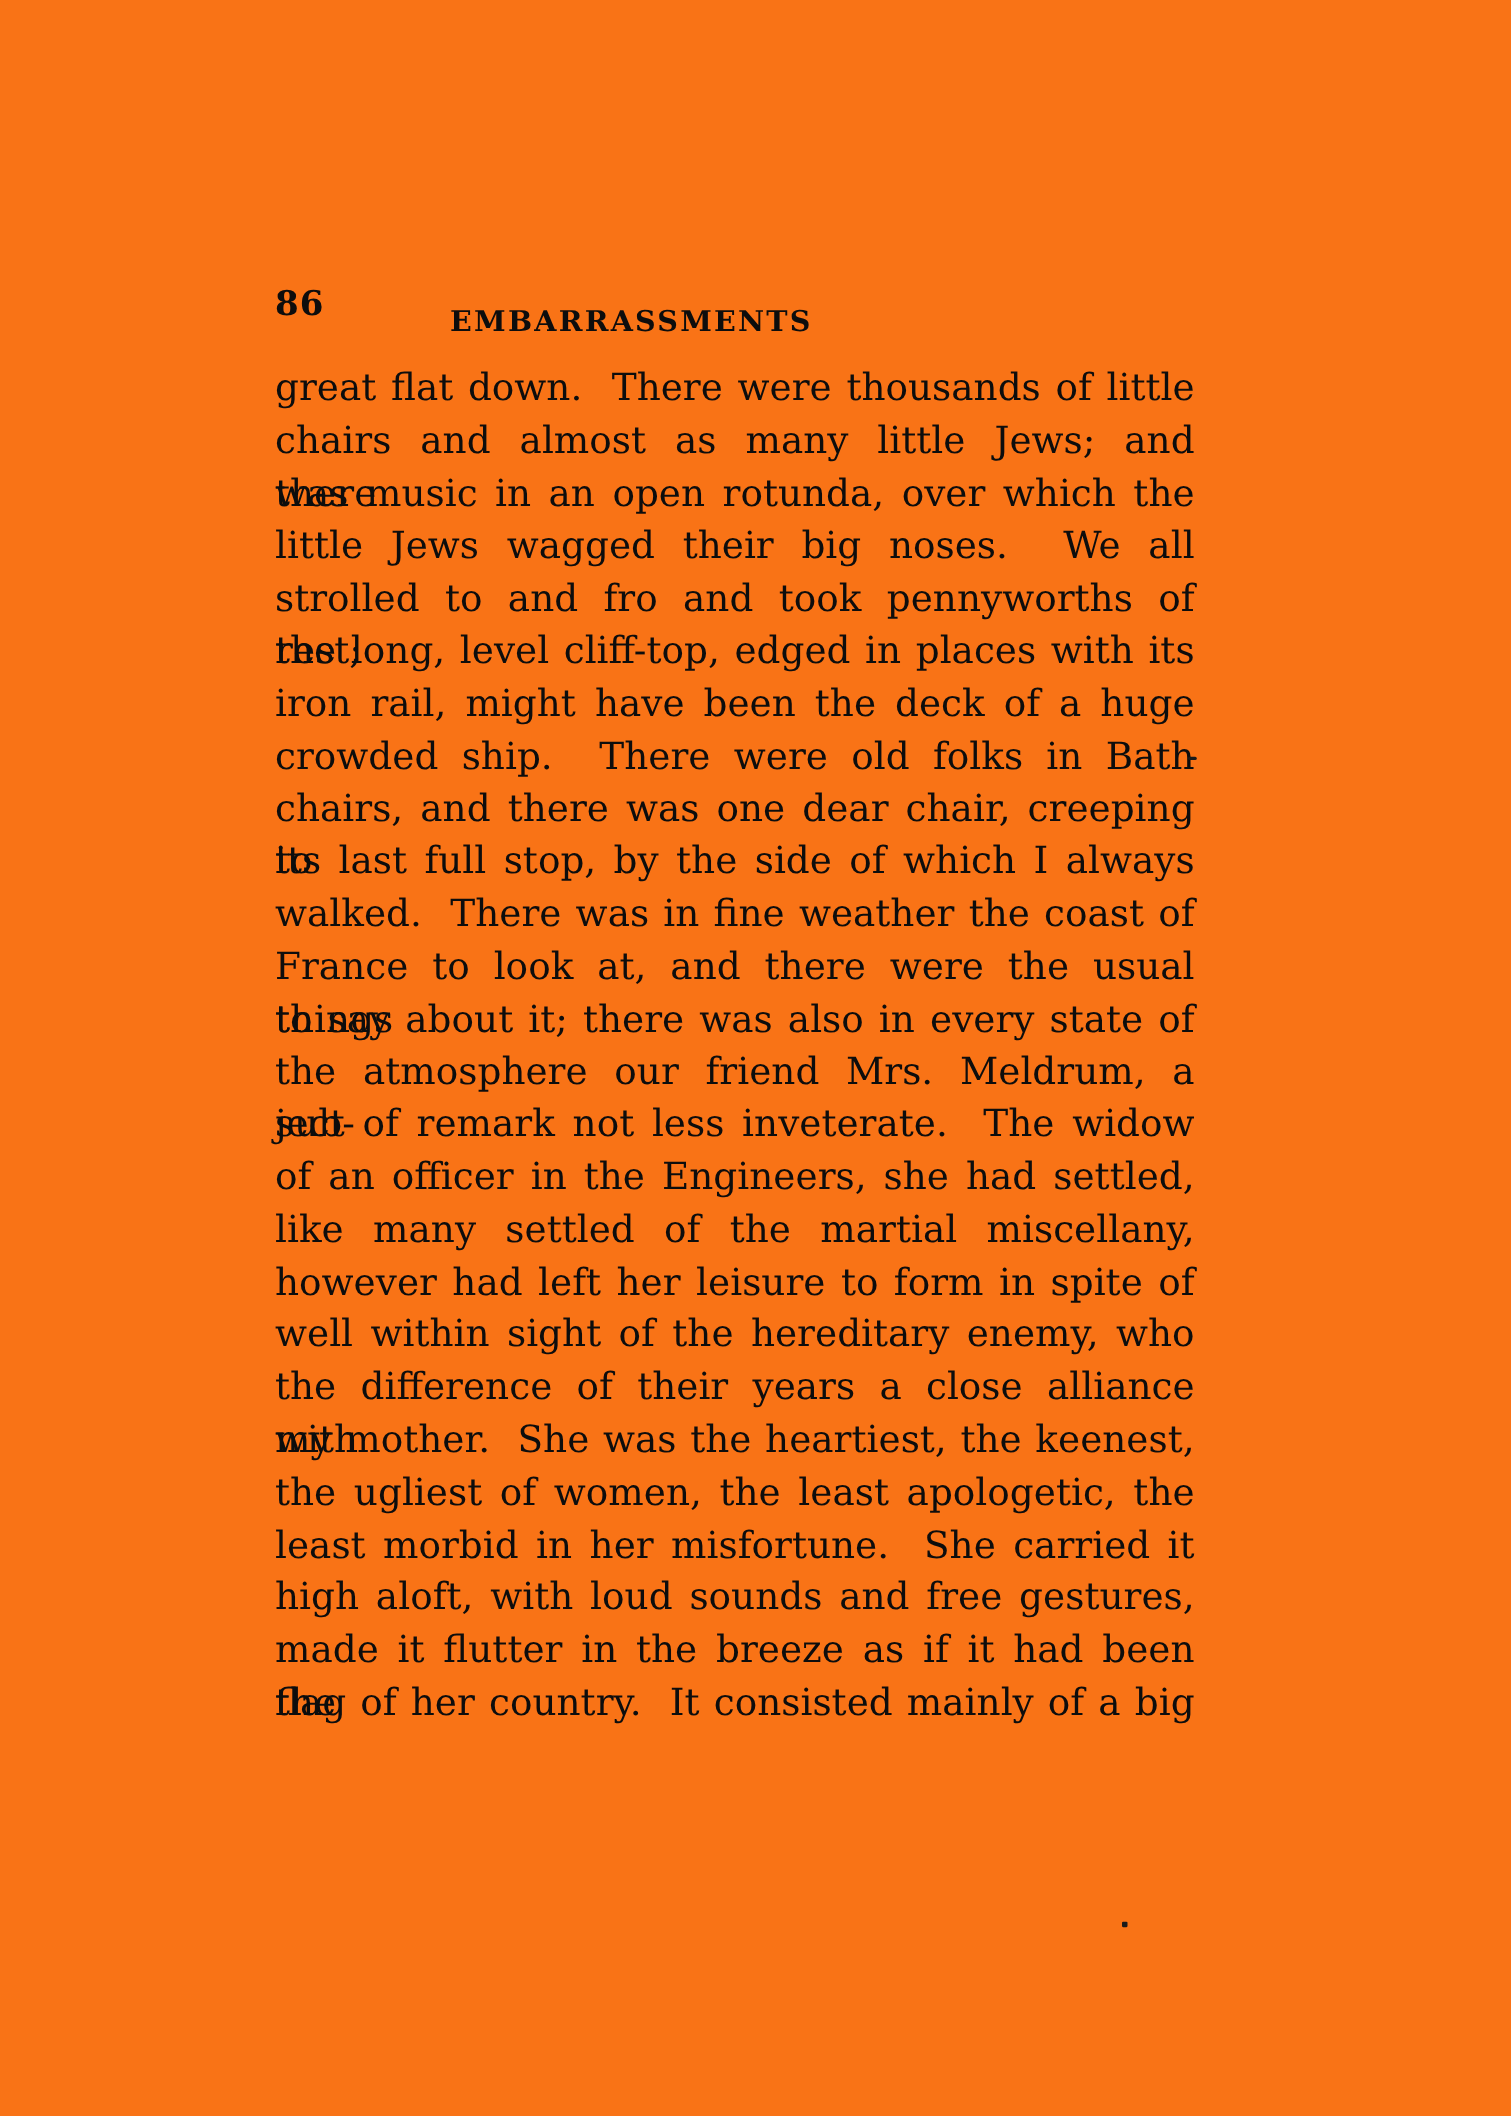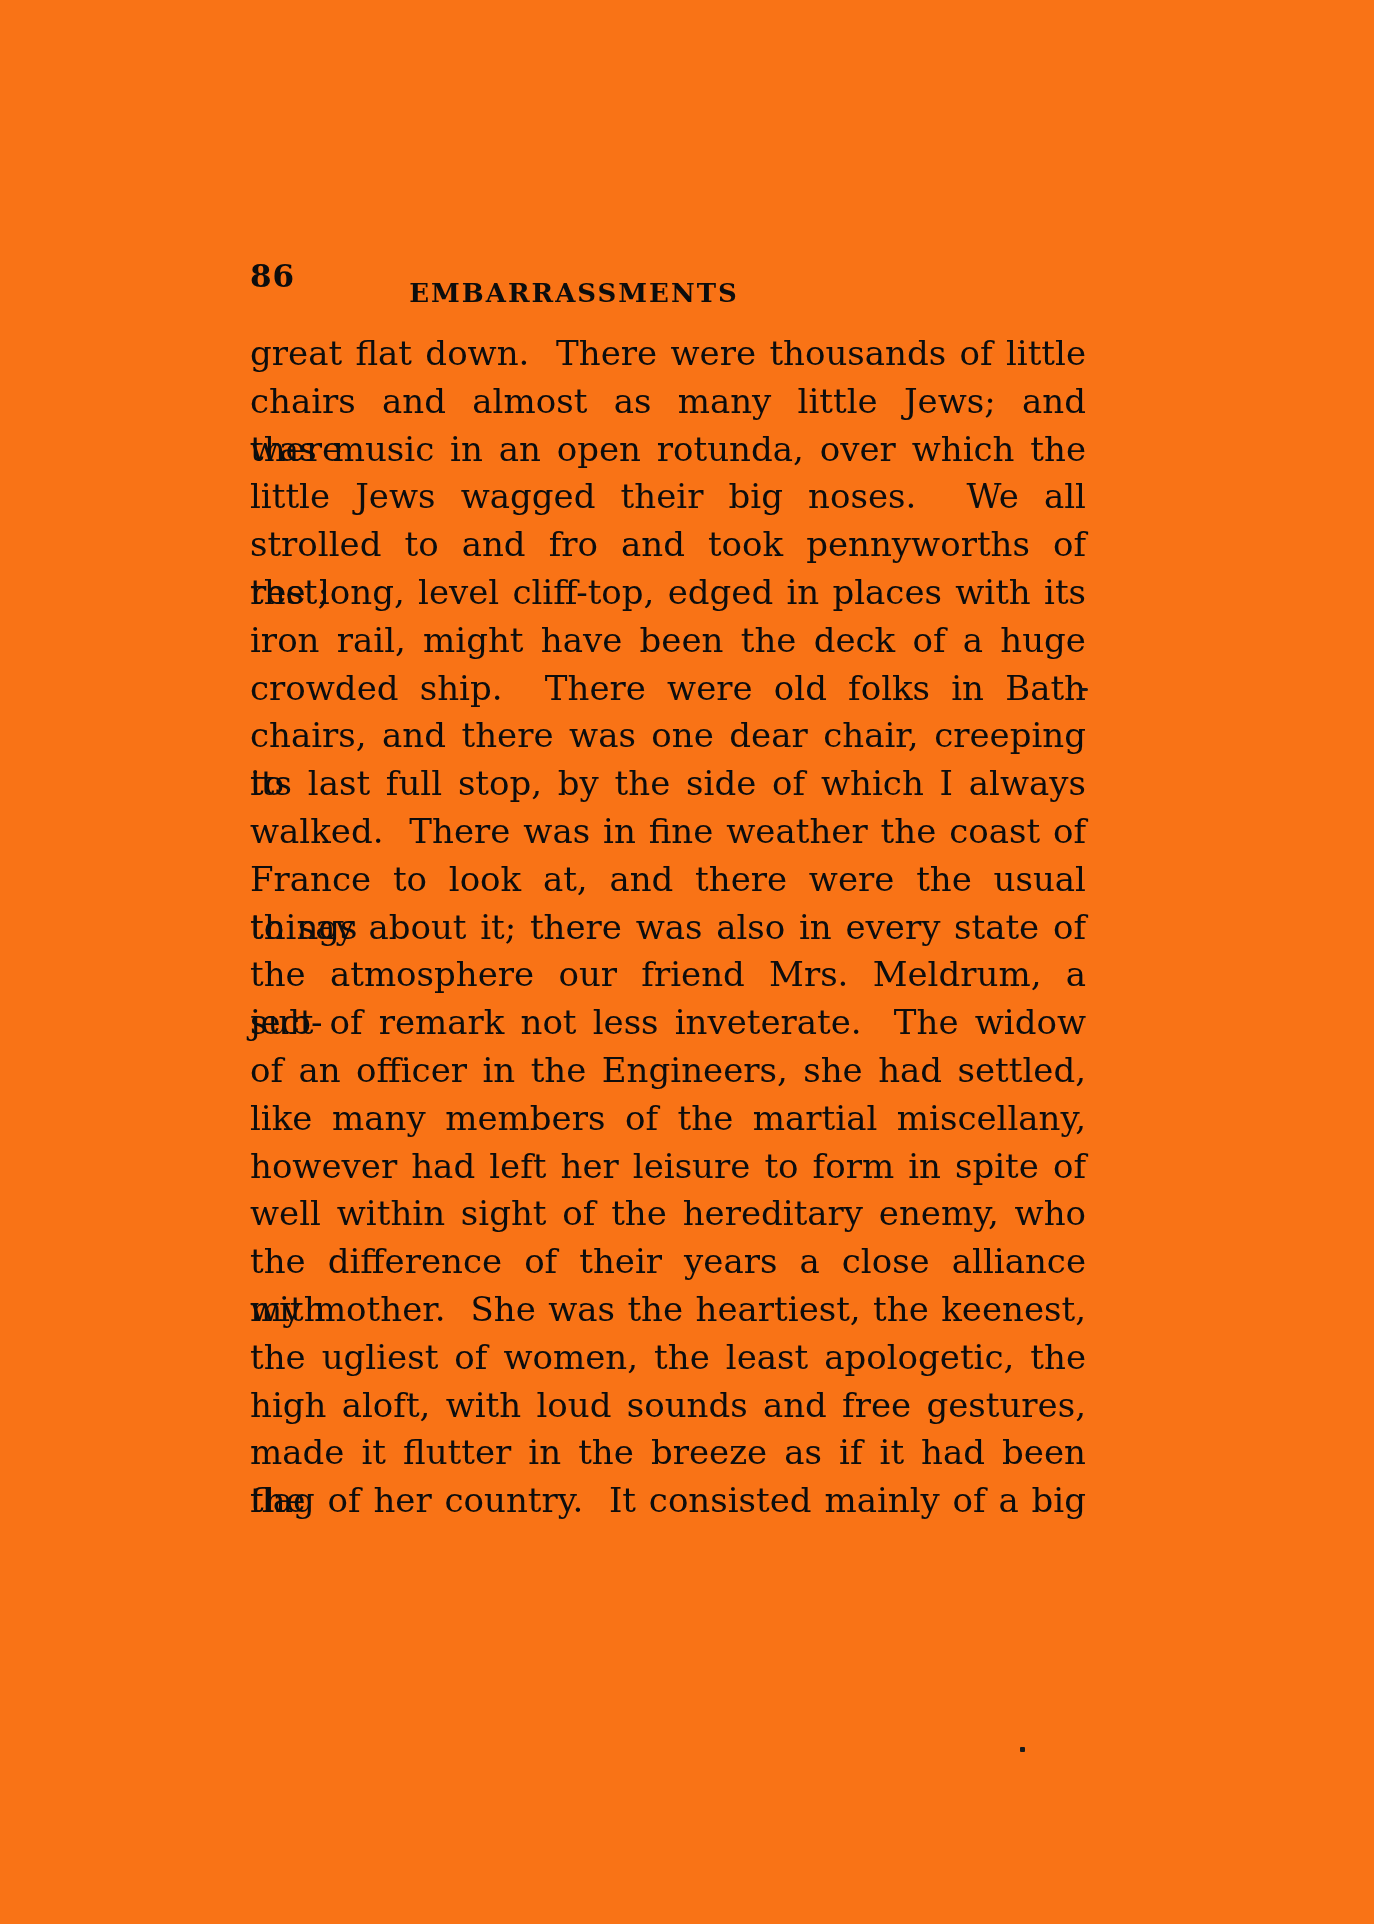--- a/index.html
+++ b/index.html
@@ -93,26 +93,27 @@
       <div class="line">iron rail, might have been the deck of a huge</div>
       <div class="line">crowded ship.&nbsp; There were old folks in Bath</div>
       <div class="line">chairs, and there was one dear chair, creeping to</div>
       <div class="line">its last full stop, by the side of which I always</div>
       <div class="line">walked.&nbsp; There was in fine weather the coast of</div>
       <div class="line">France to look at, and there were the usual things</div>
       <div class="line">to say about it; there was also in every state of</div>
       <div class="line">the atmosphere our friend Mrs. Meldrum, a sub-</div>
       <div class="line">ject of remark not less inveterate.&nbsp; The widow</div>
       <div class="line">of an officer in the Engineers, she had settled,</div>
-      <div class="line">like many members of the martial miscellany,</div>
+      <div class="line">like many settled of the martial miscellany,</div>
       <div class="line">however had left her leisure to form in spite of</div>
       <div class="line">well within sight of the hereditary enemy, who</div>
       <div class="line">the difference of their years a close alliance with</div>
       <div class="line">my mother.&nbsp; She was the heartiest, the keenest,</div>
       <div class="line">the ugliest of women, the least apologetic, the</div>
+      <div class="line">least morbid in her misfortune.&nbsp; She carried it</div>
       <div class="line">high aloft, with loud sounds and free gestures,</div>
       <div class="line">made it flutter in the breeze as if it had been the</div>
       <div class="line">flag of her country.&nbsp; It consisted mainly of a big</div>
     </div>
 
   <div class="speck speck-1"></div>
   <div class="speck speck-2"></div>
 
 </div>
 

